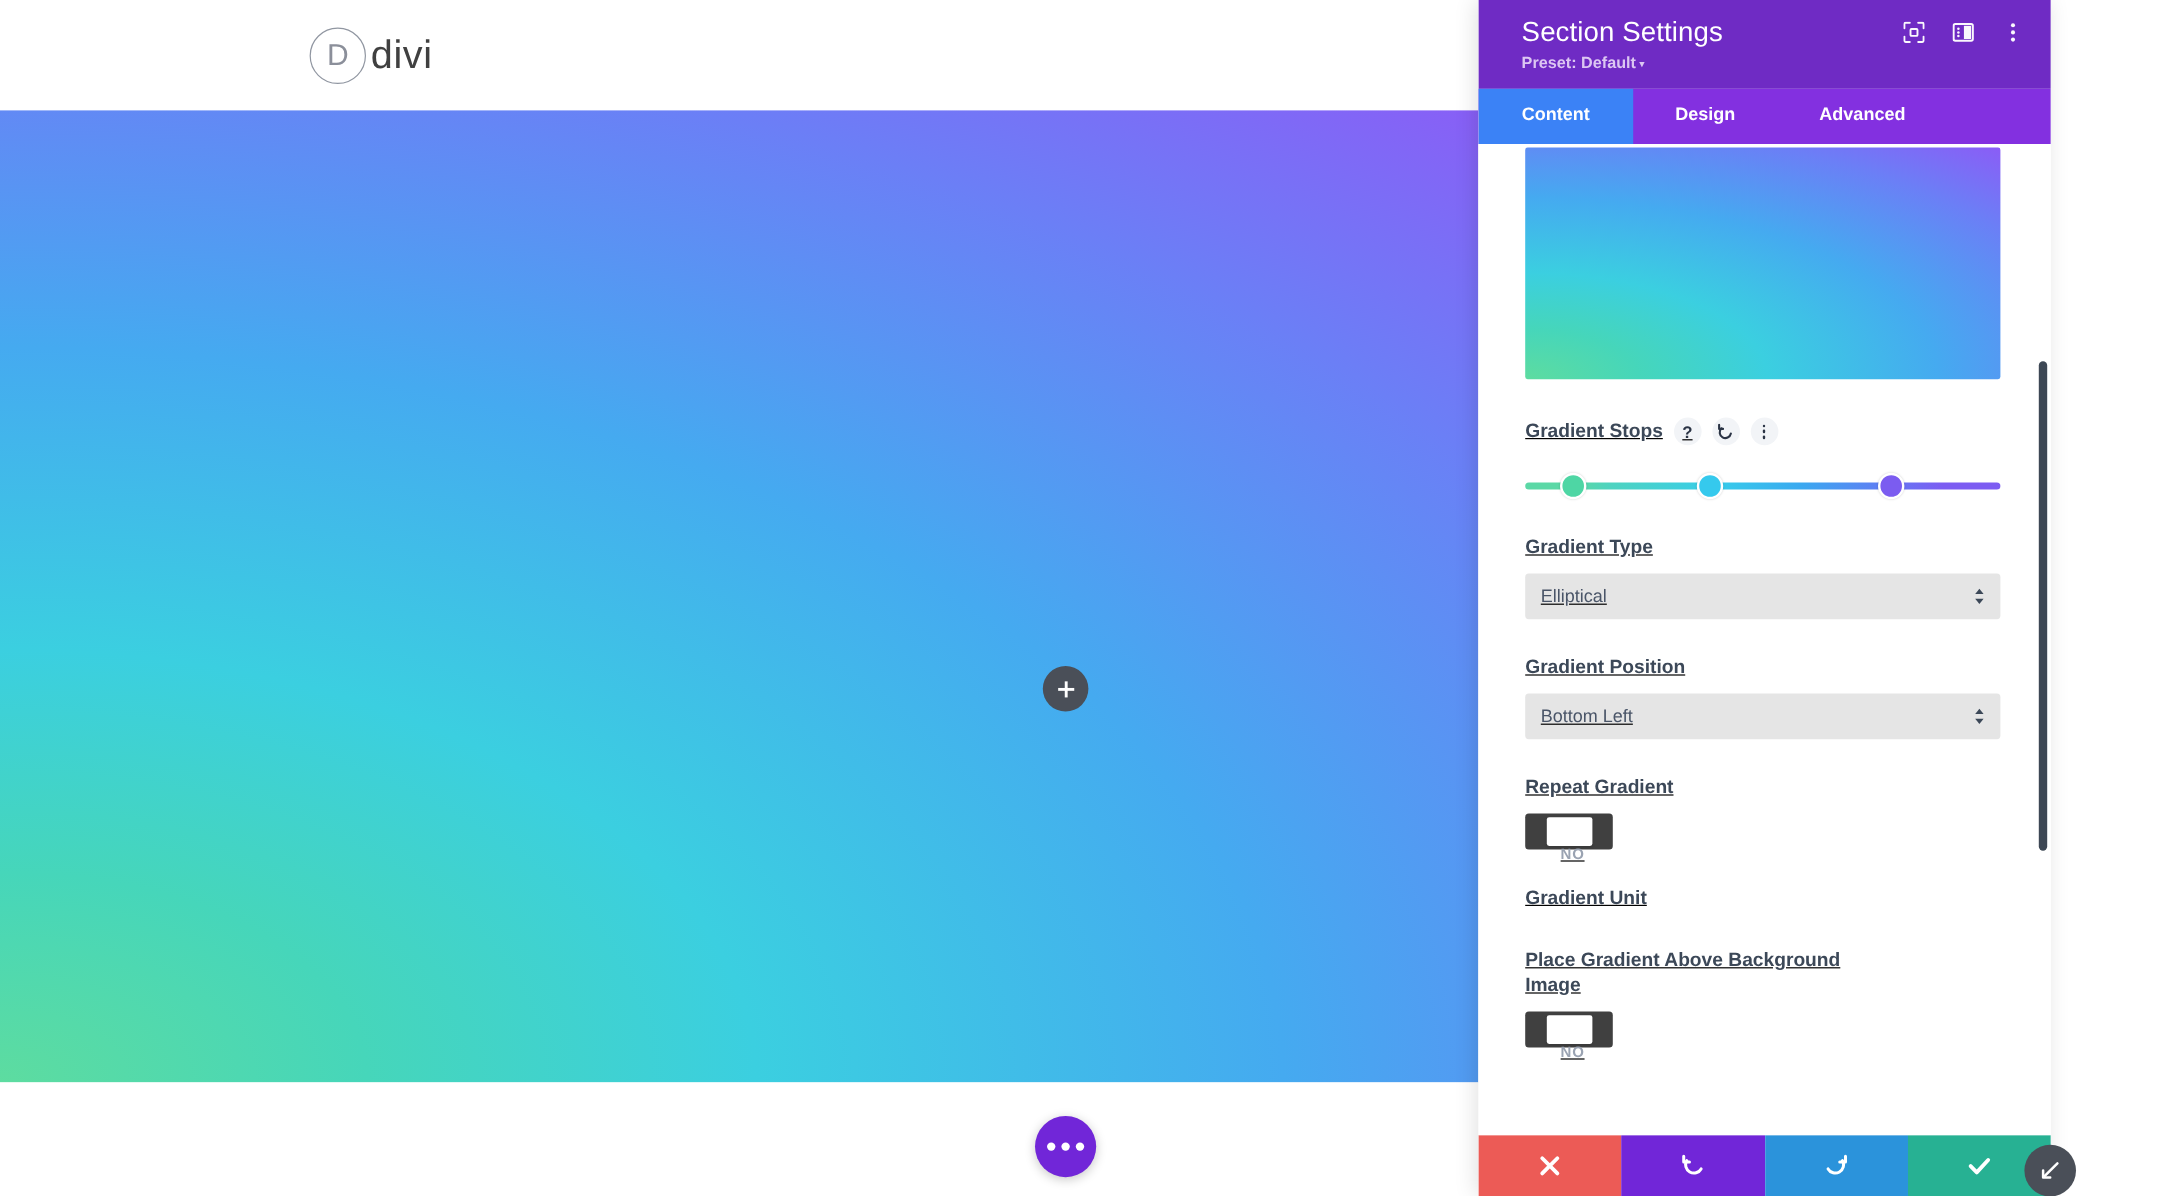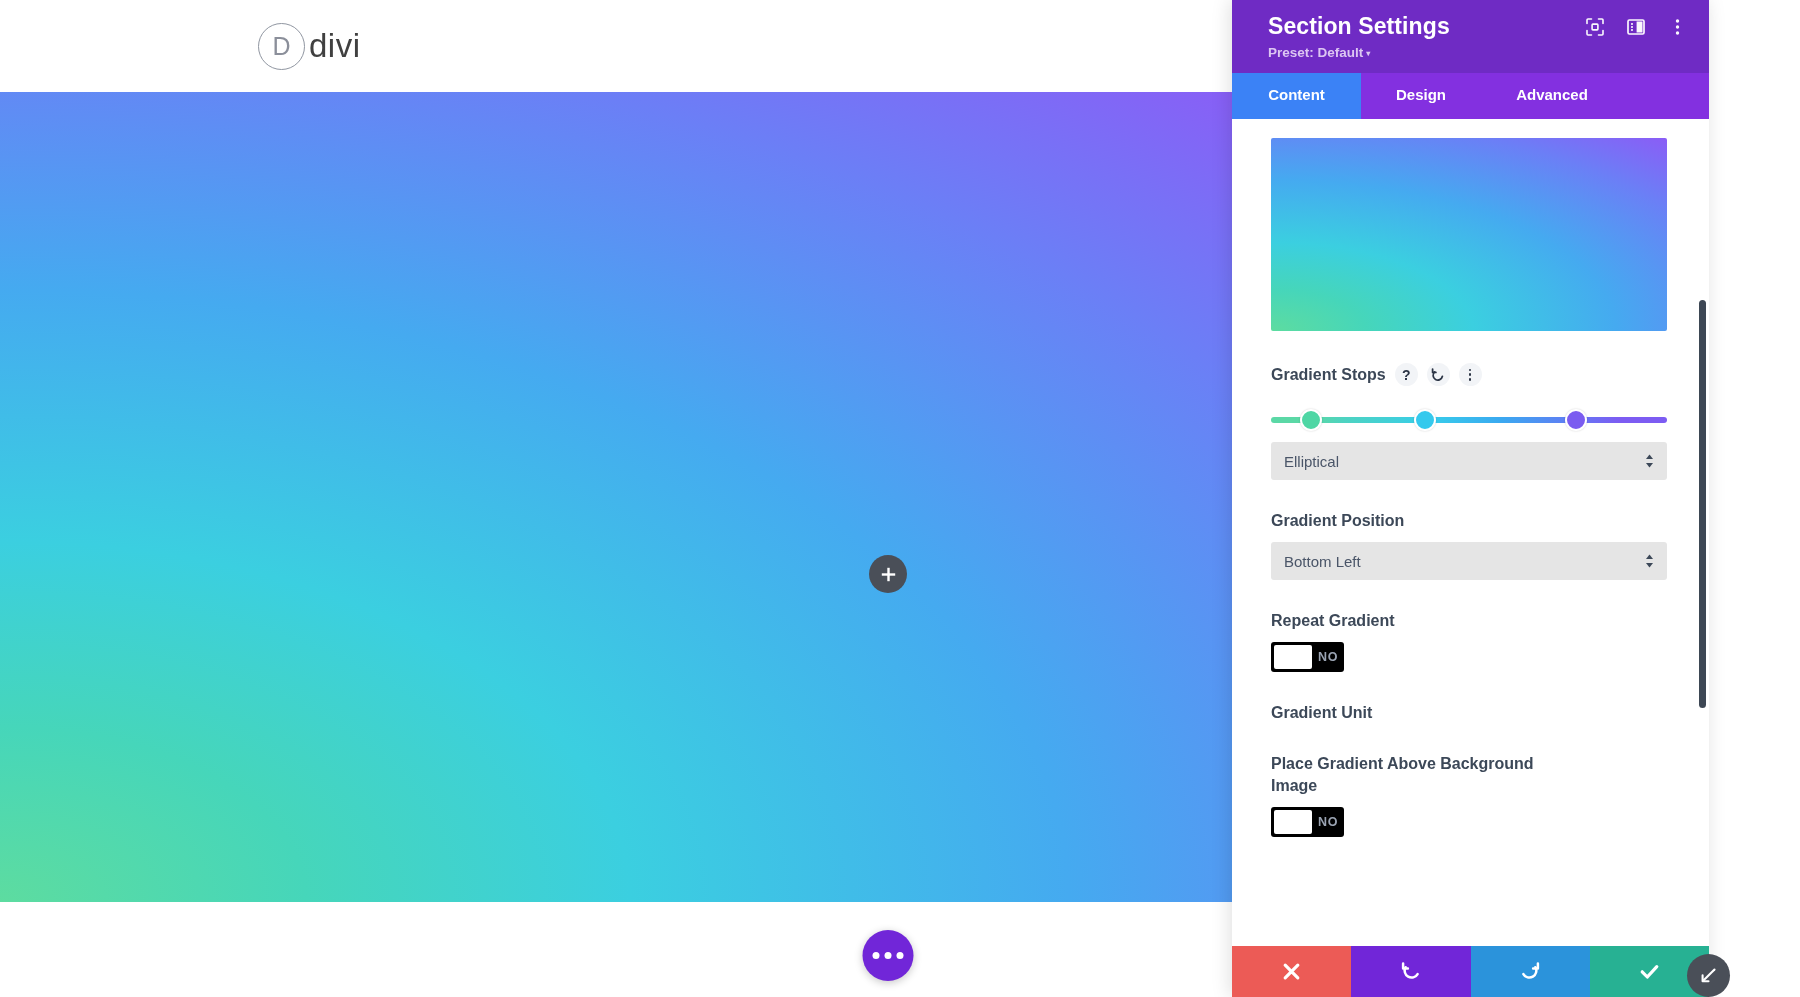--- a/index.html
+++ b/index.html
@@ -132,21 +132,21 @@
     padding: 11px 22px 12px 36px;
     display: flex;
     align-items: flex-start;
     justify-content: space-between;
     flex: 0 0 auto;
   }
   #modal-title-block { padding-top: 2px; }
   #modal-title {
     color: #ffffff;
     font-size: 23px;
-    font-weight: bold;
+    font-weight: normal;
     letter-spacing: 0.1px;
     line-height: 1.18;
   }
   #preset-selector {
     color: #dcc6f2;
     font-size: 13.5px;
     font-weight: bold;
     margin-top: 5px;
     cursor: pointer;
     display: inline-flex;
@@ -189,21 +189,22 @@
   .tab.tab-design  { width: 120px; }
   .tab.tab-advanced{ width: 142px; }
   .tab.active { background: #3b82f6; }
 
   
   #modal-body {
     flex: 1 1 auto;
     position: relative;
     overflow: hidden;
     background: #ffffff;
-    padding: 16px 39px;
+    padding: 0 39px;
+    text-decoration: underline;
   }
 
   #gradient-preview {
     margin-top: 3px;
     width: 396px;
     height: 193px;
     border-radius: 2px;
     background:
       radial-gradient(ellipse 150% 135% at 0% 100%,
         #5ddca0 0%,
@@ -311,26 +312,27 @@
     display: flex;
     flex-direction: column;
     gap: 2px;
     align-items: center;
     color: #3c4858;
   }
 
   .toggle-switch {
     margin-top: 11px;
     width: 73px; height: 30px;
-    background: #000000;
+    background: #404040;
     border-radius: 3px;
     display: flex;
     align-items: center;
     cursor: pointer;
     padding: 3px;
+    flex-direction: column;
   }
   .toggle-knob {
     width: 38px; height: 24px;
     background: #ffffff;
     border-radius: 2px;
     box-shadow: 0 1px 2px rgba(0,0,0,0.10);
     flex: 0 0 auto;
   }
   .toggle-text {
     color: #9aa3b2;
@@ -483,20 +485,21 @@
       </span>
     </div>
 
     <div id="gradient-stops-slider">
       <div id="gradient-stops-track"></div>
       <div class="stop-handle" style="left:10%; background:#4ed6a4;"></div>
       <div class="stop-handle" style="left:39%; background:#35c9ed;"></div>
       <div class="stop-handle" style="left:77%; background:#7b5cf0;"></div>
     </div>
 
+    <div class="form-label">Gradient Type</div>
     <div class="select-field">
       <span class="select-value">Elliptical</span>
       <span class="select-arrows">
         <svg width="9" height="14" viewBox="0 0 9 14">
           <path d="M4.5 0.6L8 5H1z" fill="#3c4858"></path>
           <path d="M4.5 13.4L8 9H1z" fill="#3c4858"></path>
         </svg>
       </span>
     </div>
 

